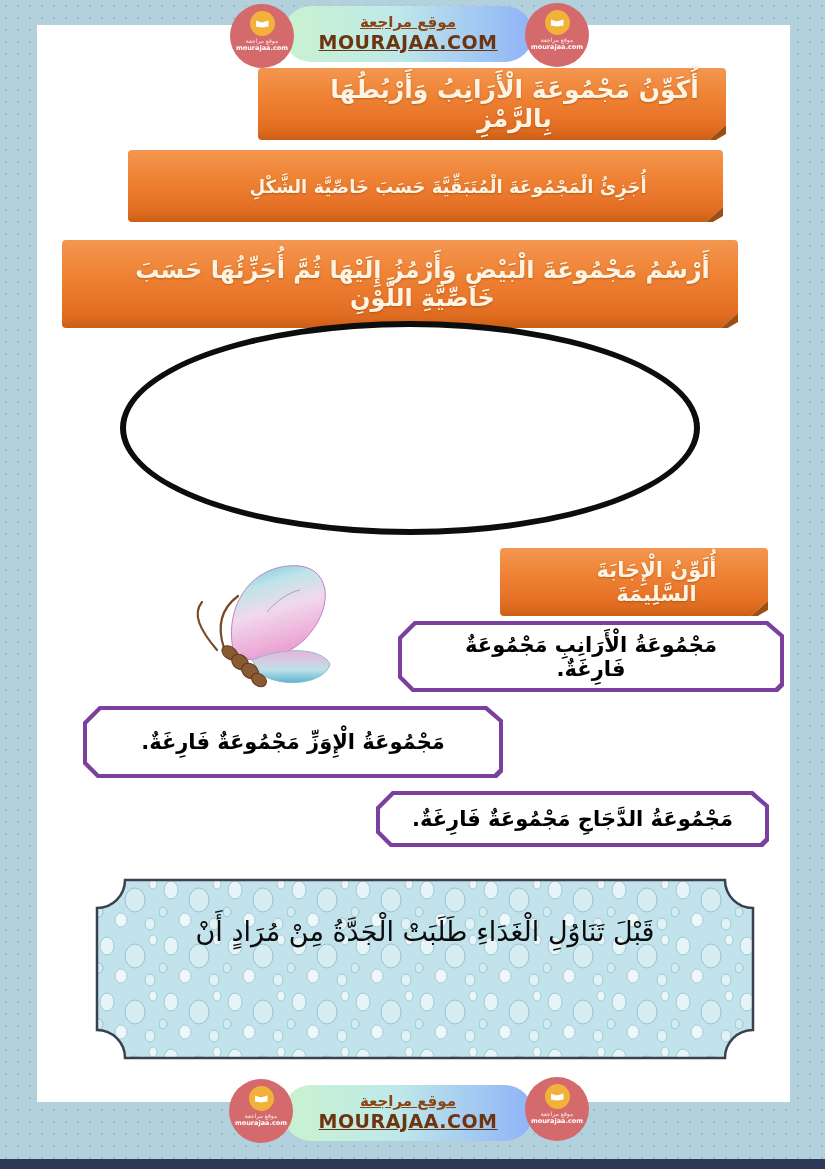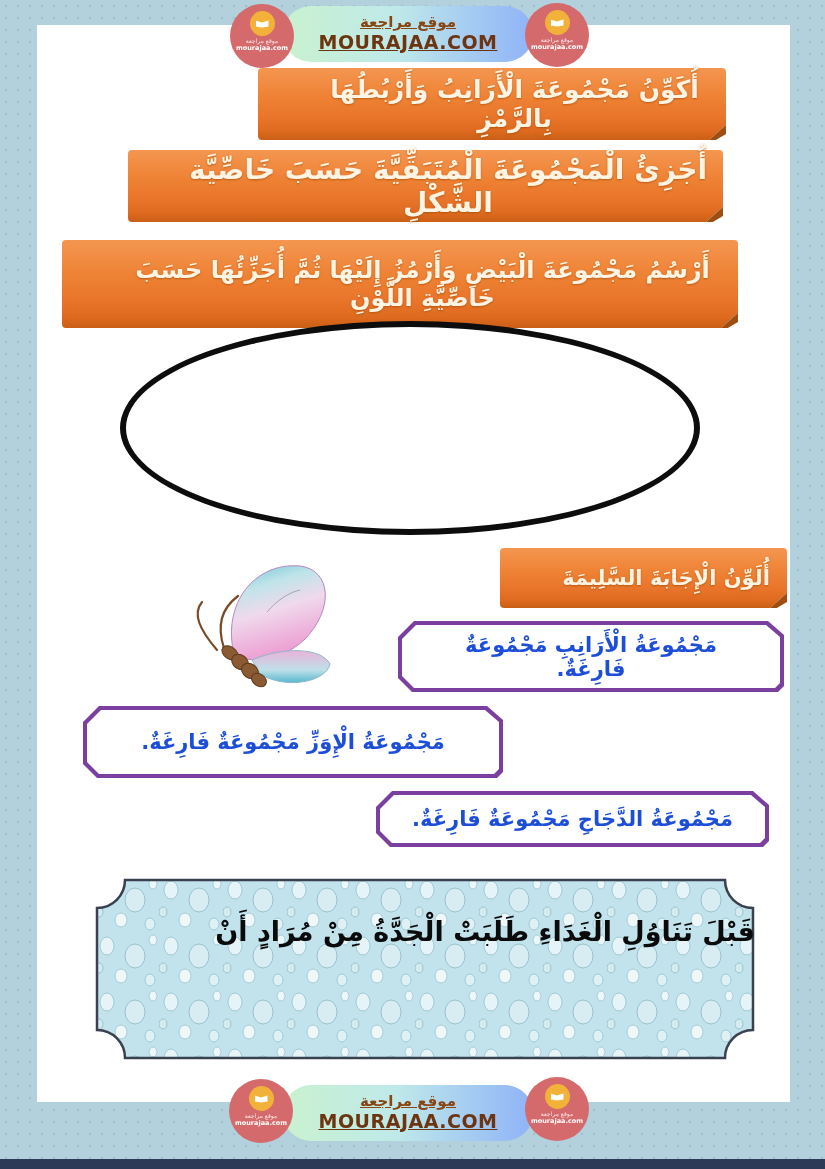--- a/index.html
+++ b/index.html
@@ -67,27 +67,27 @@
   .answer-box .frame{
     position:absolute;inset:0;background:#7b3fa0;
     clip-path:polygon(16px 0,calc(100% - 16px) 0,100% 14px,100% calc(100% - 6px),calc(100% - 6px) 100%,14px 100%,0 calc(100% - 14px),0 16px);
   }
   .answer-box .inner{
     position:absolute;inset:4px;background:#ffffff;
     clip-path:polygon(14px 0,calc(100% - 14px) 0,100% 12px,100% calc(100% - 5px),calc(100% - 5px) 100%,12px 100%,0 calc(100% - 12px),0 14px);
   }
   .answer-box .txt{
     position:absolute;inset:0;display:flex;align-items:center;justify-content:center;
-    color:#1d4ed8;font-weight:bold;font-size:21px;direction:rtl;text-align:center;padding:0 32px;
+    color:#000000;font-weight:bold;font-size:21px;direction:rtl;text-align:center;padding:0 32px;
   }
   
   .plaque{position:absolute;left:95px;top:878px;width:660px;height:182px;}
   .plaque .line{
-    position:absolute;left:0;width:100%;text-align:right;direction:rtl;
-    color:#0b0b0b;font-weight:bold;font-size:27px;
+    position:absolute;left:0;width:100%;text-align:center;direction:rtl;
+    color:#0b0b0b;font-weight:normal;font-size:27px;
   }
   .footer-bar{position:absolute;left:0;top:1159px;width:825px;height:10px;background:#2c3a57;}
 </style>
 </head>
 <body>
 
 <div class="white-page"></div>
 
 <div class="badge" style="left:230px;top:4px;">
   <div class="yellow">
@@ -110,32 +110,32 @@
 
 <div class="banner" style="left:258px;top:68px;width:468px;height:72px;">
   <div class="bg"></div>
   <div class="fold"></div>
   <div class="txt" style="font-size:25px;">أُكَوِّنُ مَجْمُوعَةَ الْأَرَانِبُ وَأَرْبُطُهَا بِالرَّمْزِ</div>
 </div>
 
 <div class="banner" style="left:128px;top:150px;width:595px;height:72px;">
   <div class="bg"></div>
   <div class="fold"></div>
-  <div class="txt" style="font-size:28px;">أُجَزِئُ الْمَجْمُوعَةَ الْمُتَبَقِّيَّةَ حَسَبَ خَاصِّيَّة الشَّكْلِ</div>
+  <div class="txt" style="font-size:18px;">أُجَزِئُ الْمَجْمُوعَةَ الْمُتَبَقِّيَّةَ حَسَبَ خَاصِّيَّة الشَّكْلِ</div>
 </div>
 
 <div class="banner" style="left:62px;top:240px;width:676px;height:88px;">
   <div class="bg"></div>
   <div class="fold"></div>
   <div class="txt" style="font-size:24px;">أَرْسُمُ مَجْمُوعَةَ الْبَيْضِ وَأَرْمُزُ إِلَيْهَا ثُمَّ أُجَزِّئُهَا حَسَبَ خَاصِّيَّةِ اللَّوْنِ</div>
 </div>
 
 <div class="big-ellipse"></div>
 
-<div class="banner" style="left:500px;top:548px;width:268px;height:60px;padding-left:19px;">
+<div class="banner" style="left:500px;top:548px;width:268px;height:68px;">
   <div class="bg"></div>
   <div class="fold"></div>
   <div class="txt" style="font-size:21px;">أُلَوِّنُ الْإِجَابَةَ السَّلِيمَةَ</div>
 </div>
 
 <svg style="position:absolute;left:172px;top:552px;" width="180" height="145" viewBox="0 0 180 145">
   <defs>
     <linearGradient id="wingU" x1="0" y1="0" x2="0.3" y2="1">
       <stop offset="0" stop-color="#6fc3da"></stop>
       <stop offset="0.28" stop-color="#bfe4e9"></stop>

